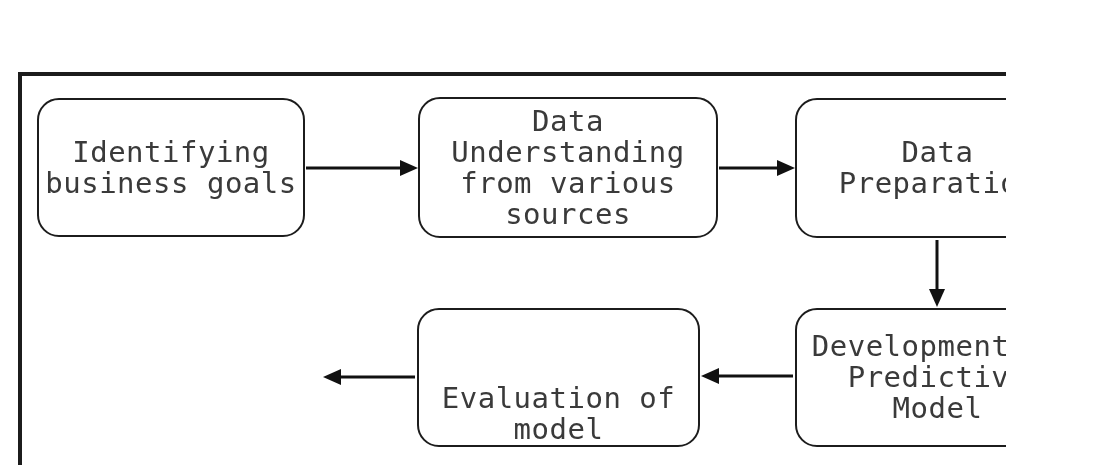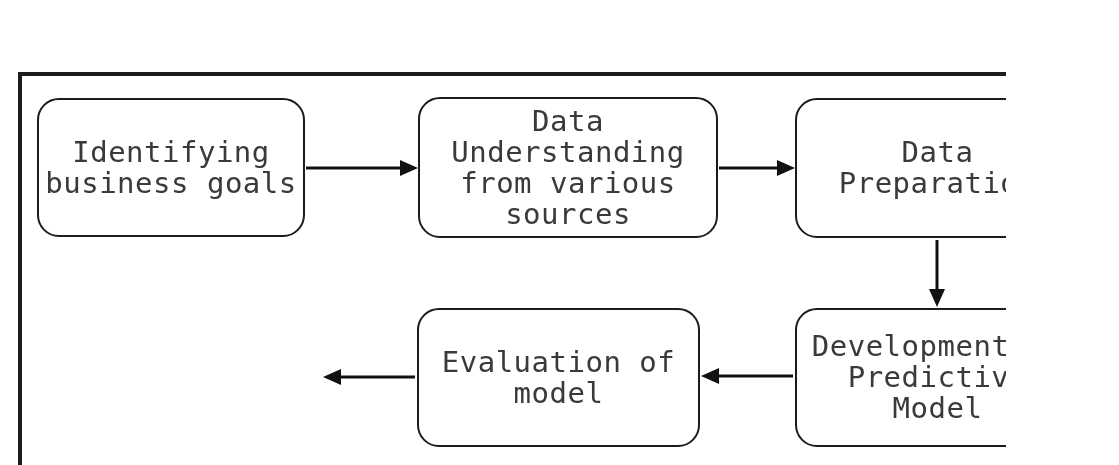--- a/index.html
+++ b/index.html
@@ -50,21 +50,21 @@
     font-size: 29px;
     line-height: 31px;
     letter-spacing: 0.5px;
     color: #3a3a3a;
   }
   
   .n-identifying  { left: 37px;  top: 58px;  width: 268px; height: 139px; }
   .n-understanding{ left: 418px; top: 57px;  width: 300px; height: 141px; }
   .n-preparation  { left: 795px; top: 58px;  width: 285px; height: 140px; }
   .n-development  { left: 795px; top: 268px; width: 285px; height: 139px; }
-  .n-evaluation   { left: 417px; top: 268px; width: 283px; height: 139px; }
+  .n-evaluation   { left: 417px; top: 268px; width: 283px; height: 139px; align-items: flex-end; }
   .n-deployment   { left: 42px;  top: 270px; width: 280px; height: 138px; }
   .arrow-line { stroke: #111111; stroke-width: 3; }
   .arrow-head { fill: #111111; stroke: none; }
 </style>
 </head>
 <body>
 
 <div class="canvas">
 
   <div class="frame"></div>

